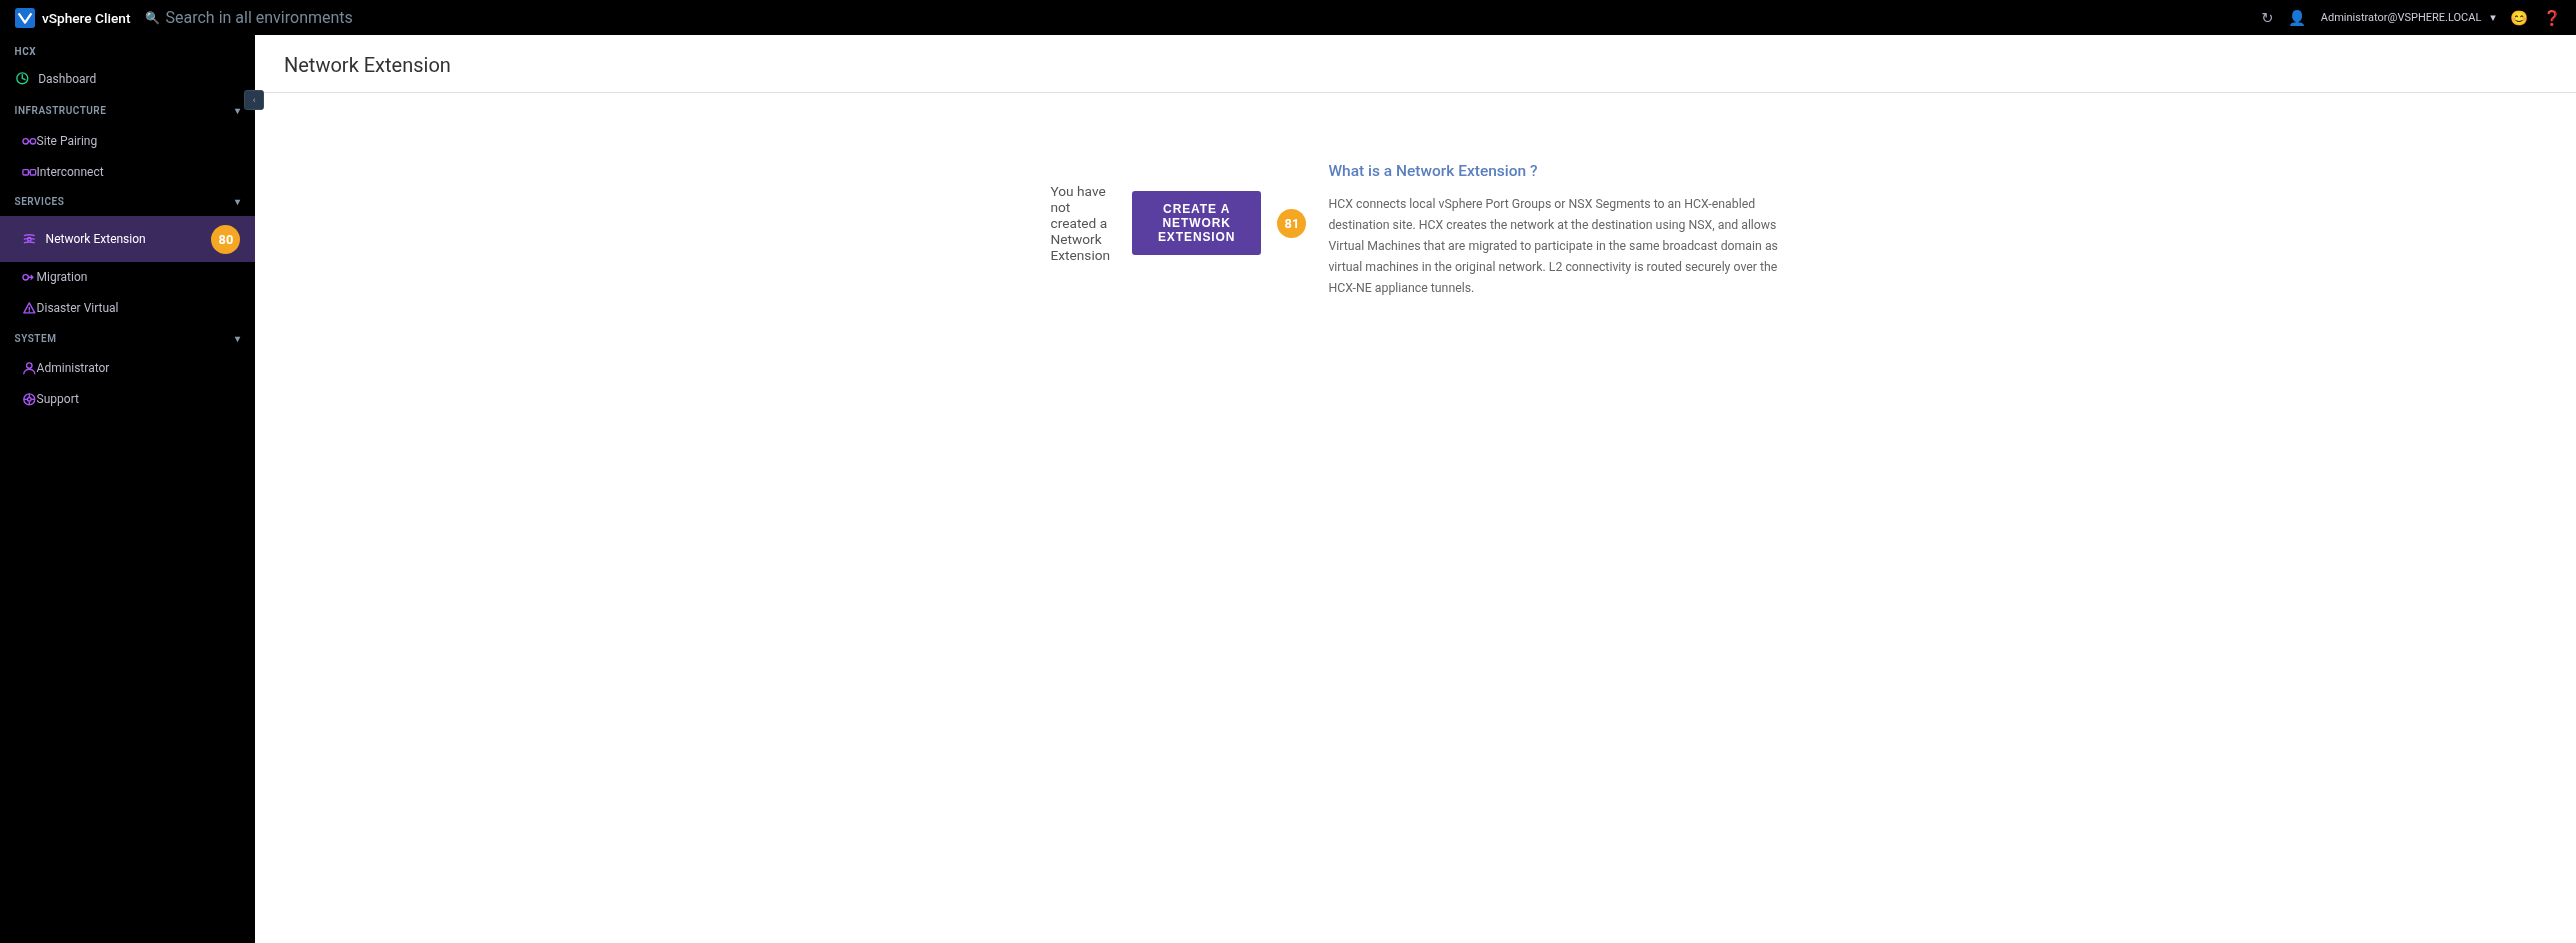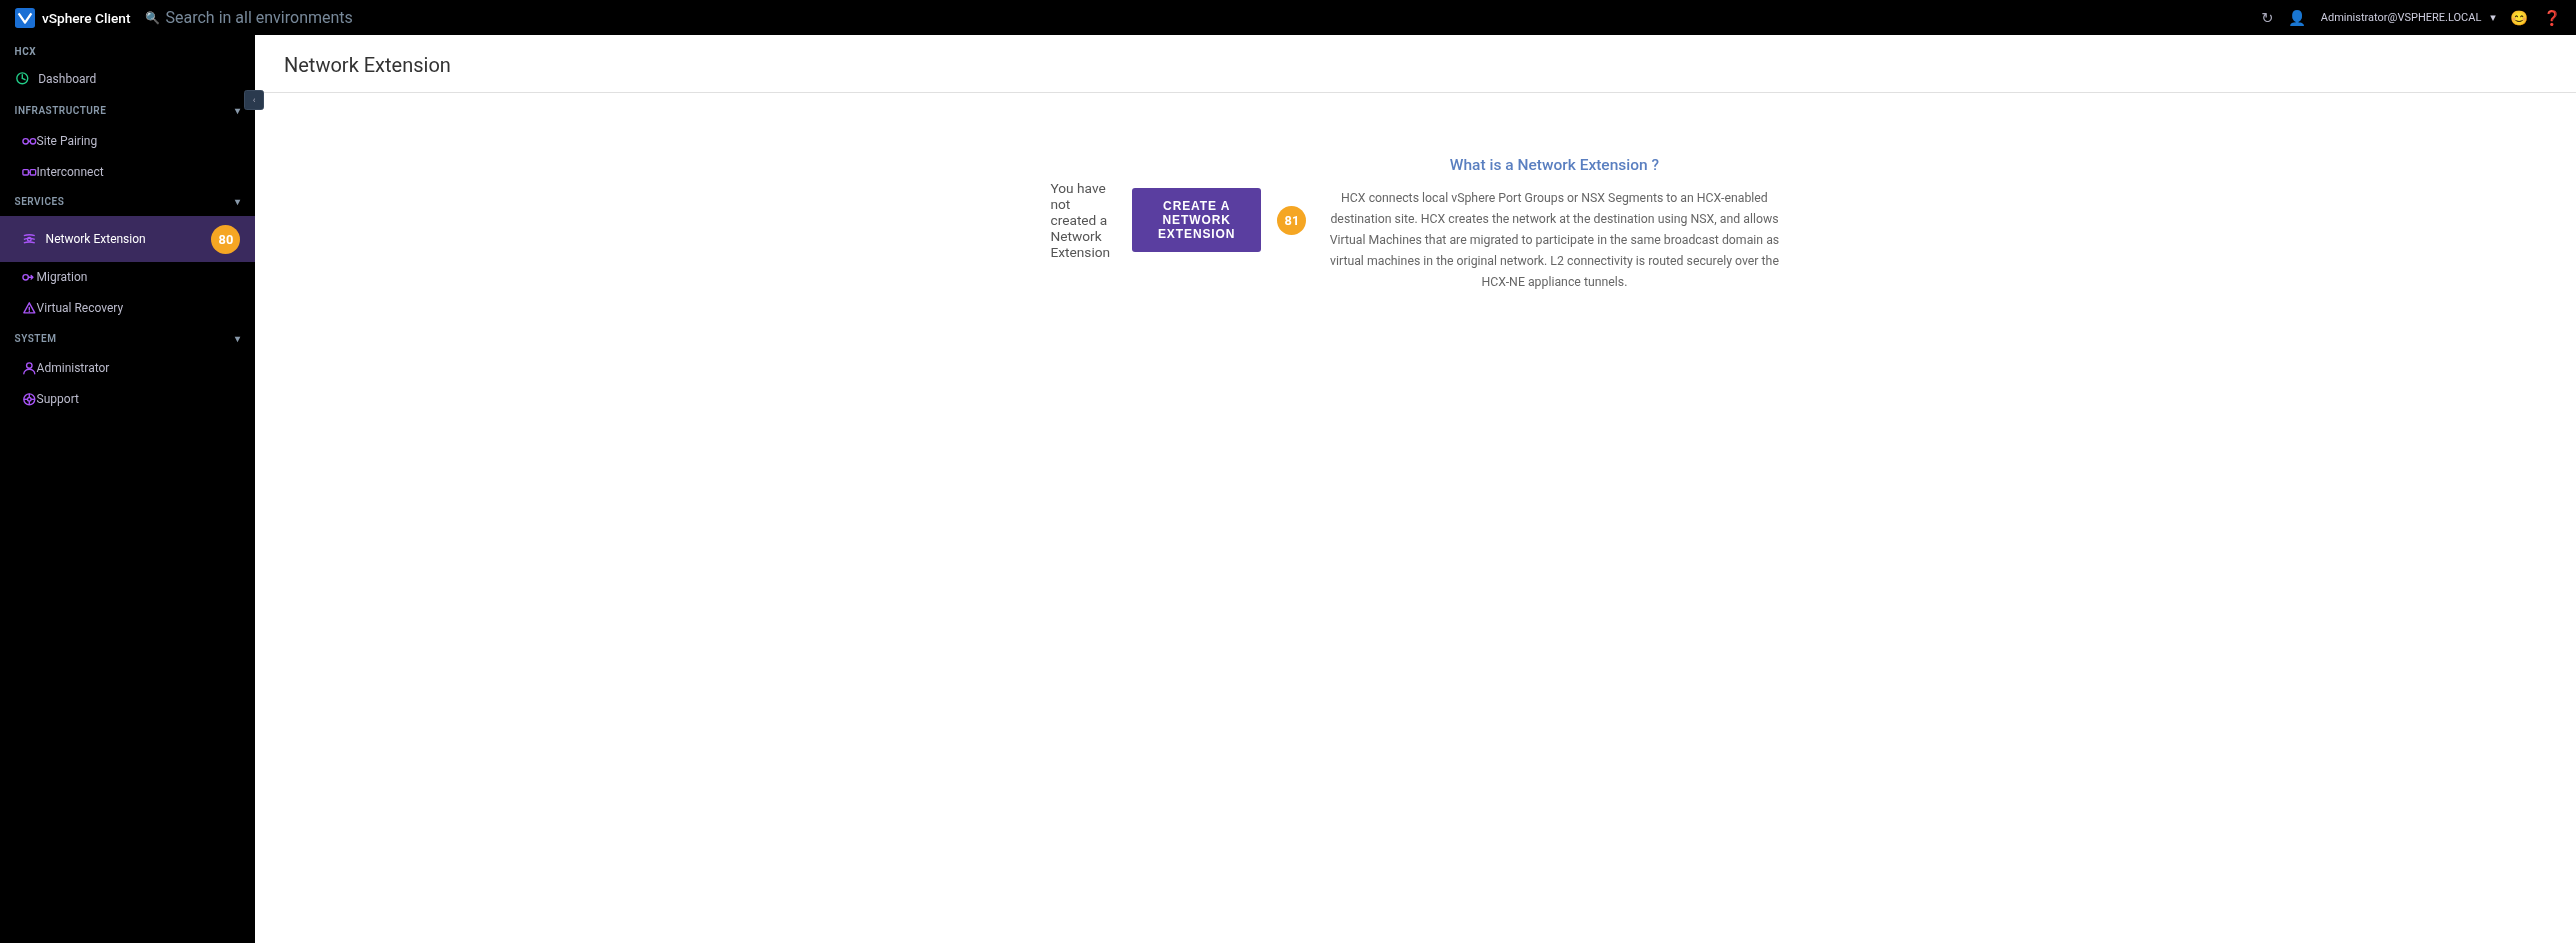--- a/index.html
+++ b/index.html
@@ -208,22 +208,22 @@
       border: none;
       padding: 11px 25.5px;
       font-size: 12px;
       font-weight: 700;
       letter-spacing: 0.9px;
       text-transform: uppercase;
       cursor: pointer;
       border-radius: 3px;
     }
     .info-section {
-      margin-top: 8px;
-      text-align: center;
+      margin-top: 14px;
+      text-align: left;
       max-width: 693px;
     }
     .info-title {
       color: #5a7fc0;
       font-size: 15.5px;
       font-weight: 500;
       margin-bottom: 14.6px;
     }
     .info-description {
       color: #666;
@@ -368,21 +368,21 @@
       </div>
 
       <div class="sidebar-item">
         <span class="item-icon icon-disaster">
           <svg width="14.6" height="14.6" viewBox="0 0 16 16" fill="none">
             <path d="M8 2 L14 13 L2 13 Z" stroke="#a855f7" stroke-width="1.5" fill="none" stroke-linejoin="round"></path>
             <line x1="8" y1="7" x2="8" y2="10" stroke="#a855f7" stroke-width="1.5" stroke-linecap="round"></line>
             <circle cx="8" cy="11.5" r="0.8" fill="#a855f7"></circle>
           </svg>
         </span>
-        <span>Virtual Recovery</span>
+        <span>Disaster Virtual</span>
       </div>
     </div>
 
     <div class="sidebar-section">
       <div class="sidebar-section-header">
         <span>System</span>
         <span class="chevron">▾</span>
       </div>
 
       <div class="sidebar-item">

